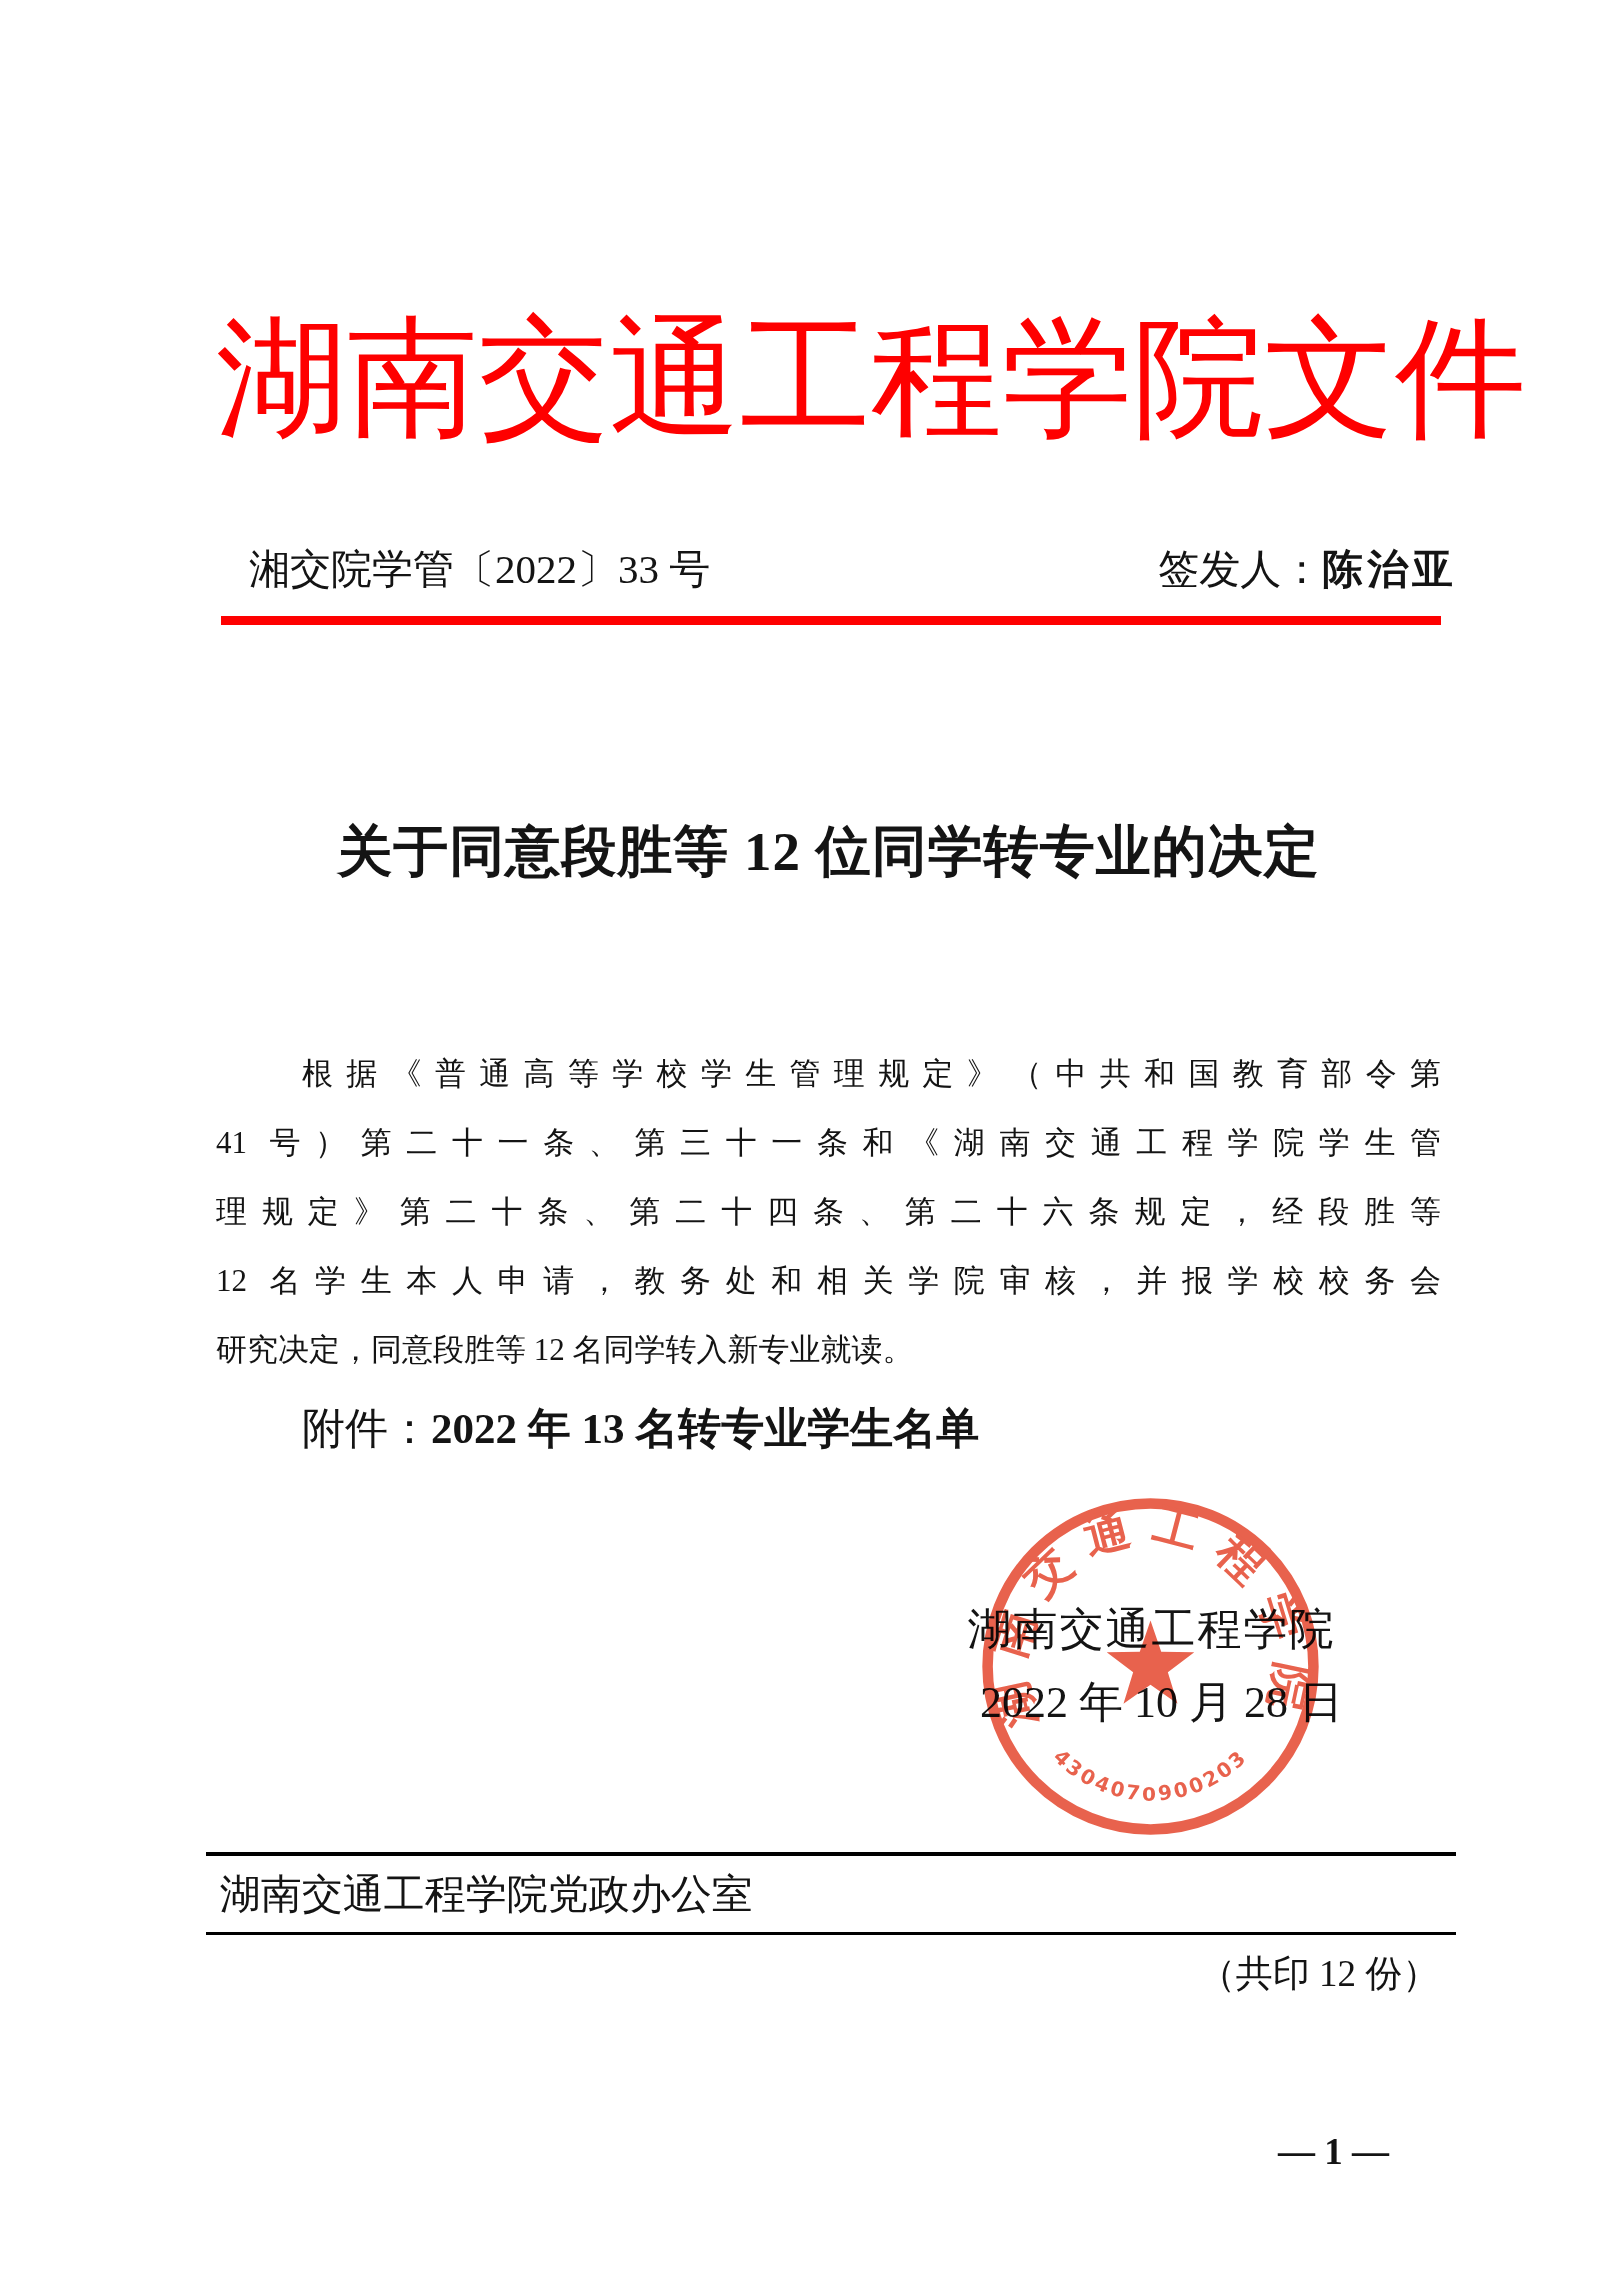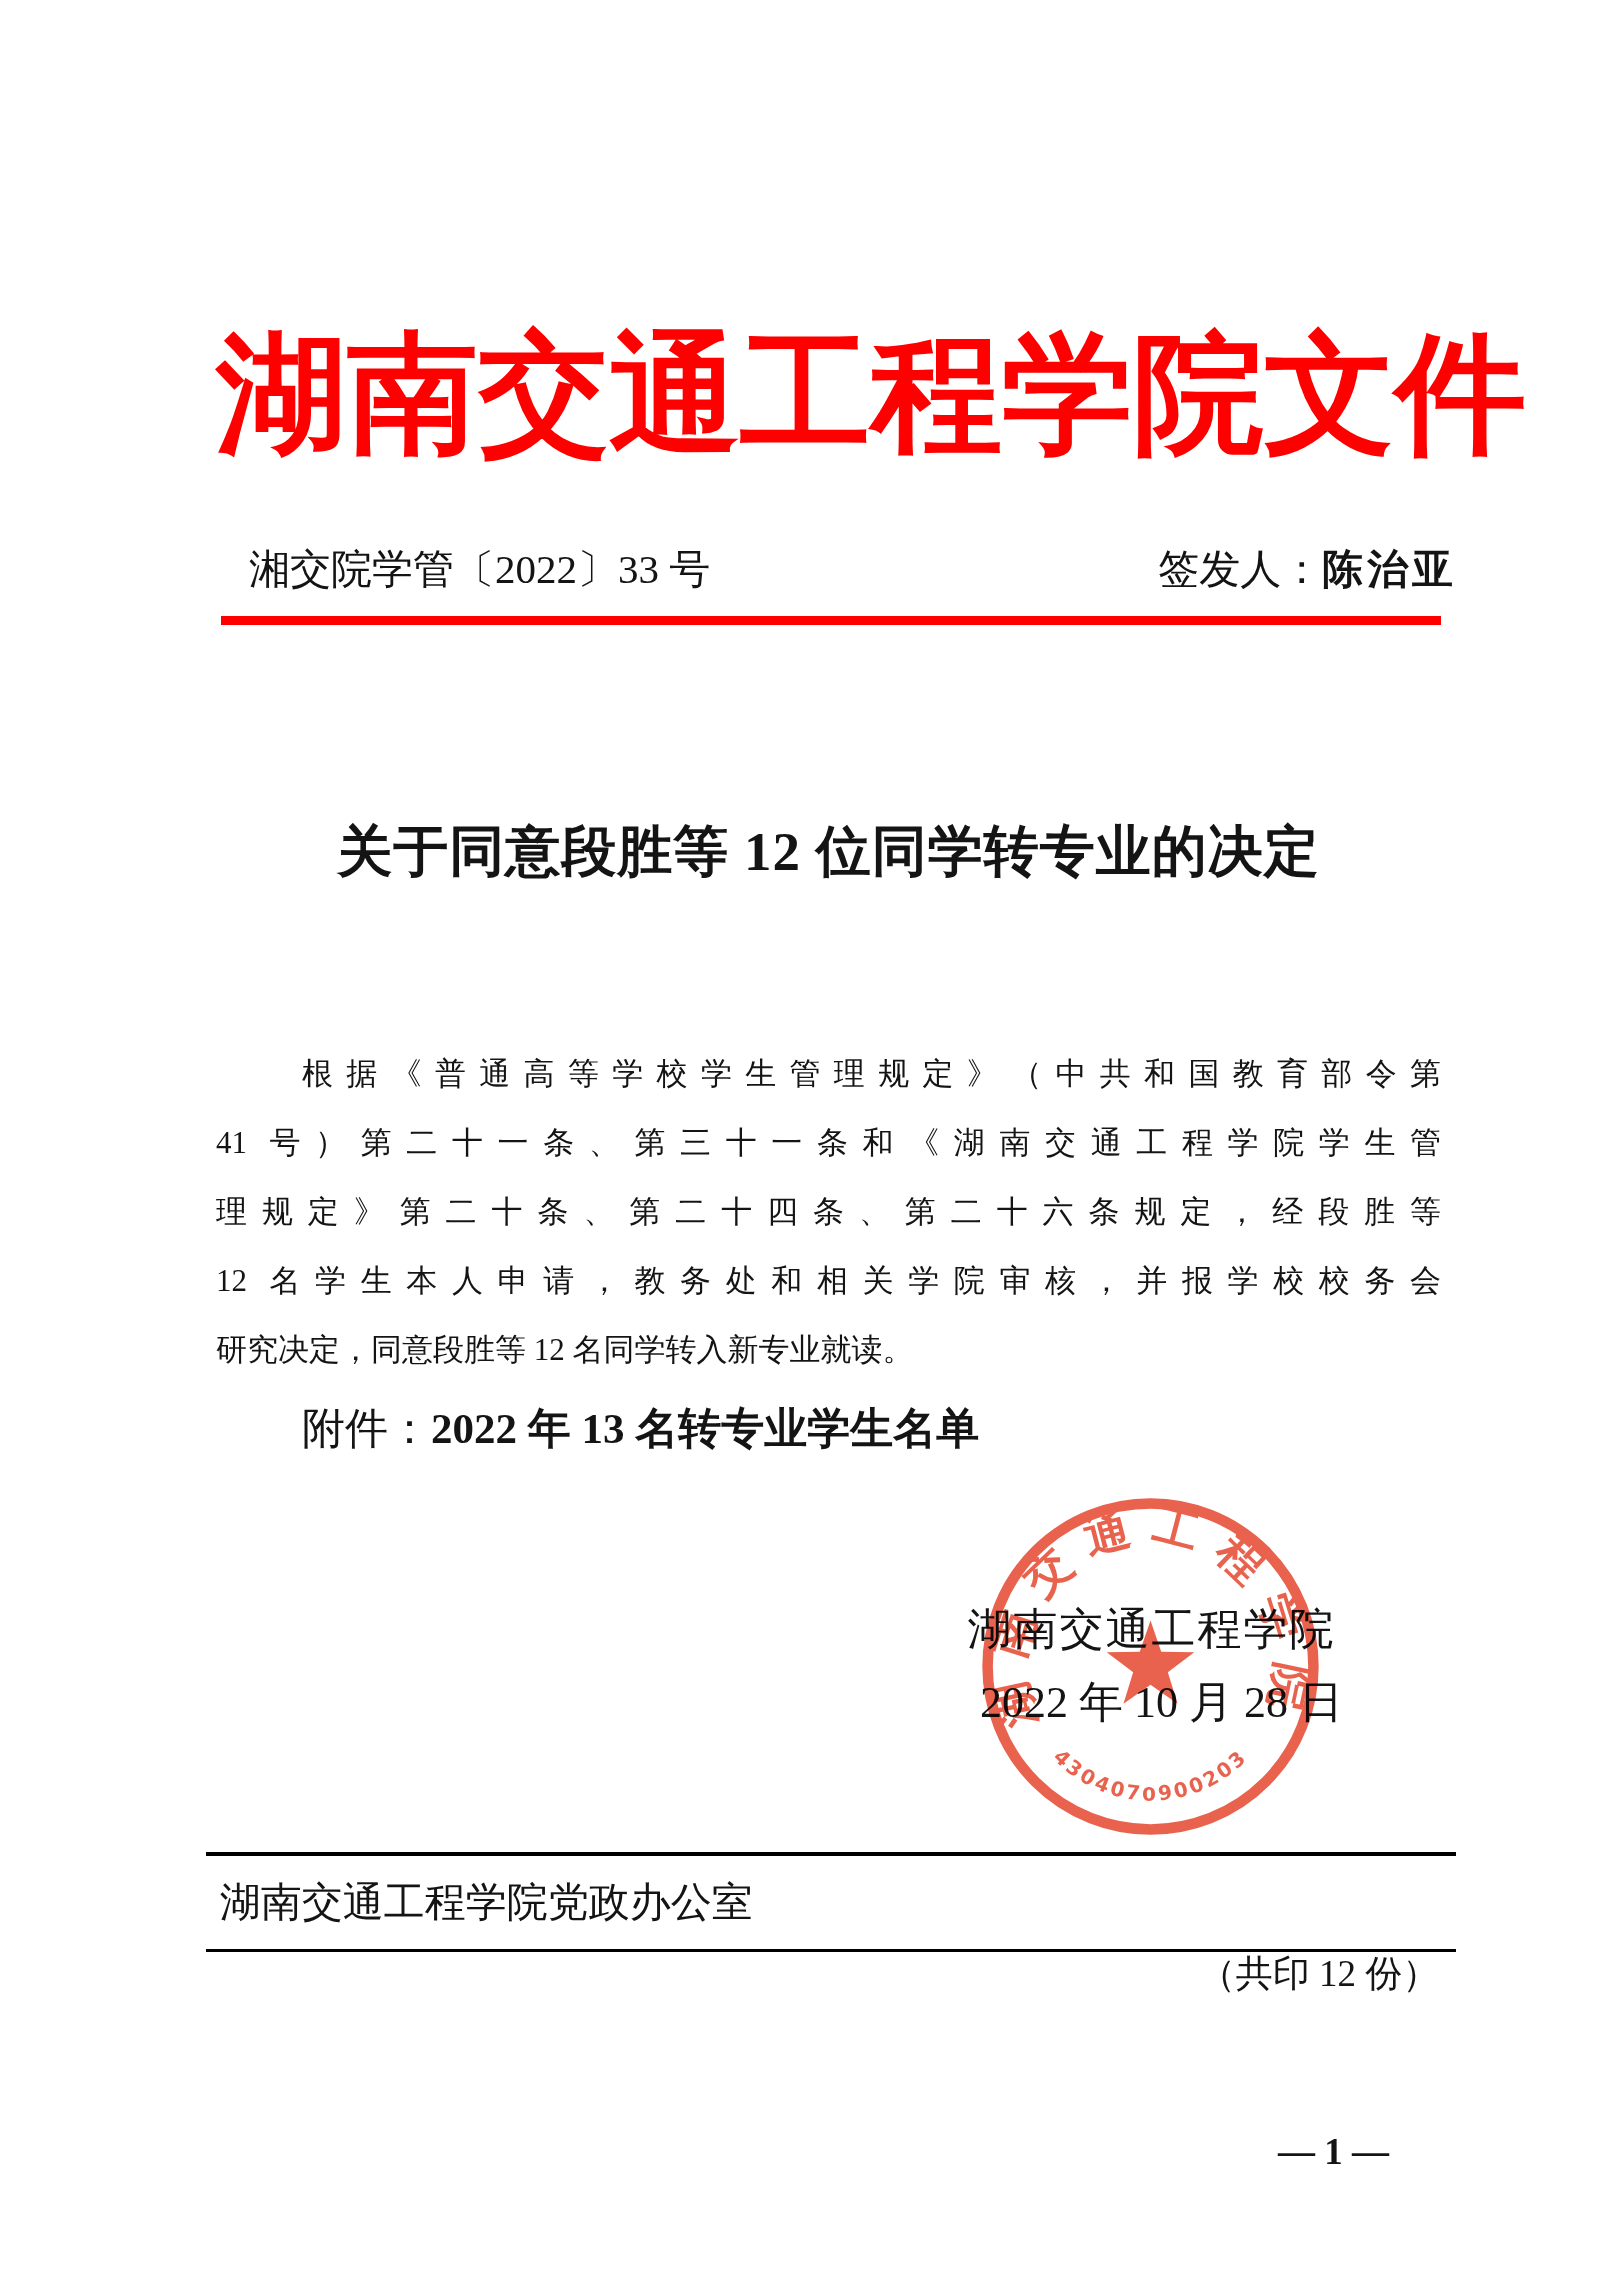--- a/index.html
+++ b/index.html
@@ -12,22 +12,22 @@
   body{font-family:"Liberation Serif","DejaVu Serif",serif;color:var(--ink);}
   .page{
     position:relative;
     width:1620px;height:2292px;
     background:#ffffff;
     overflow:hidden;
     margin:0 auto;
   }
   
   .letterhead{
-    position:absolute;left:216px;top:316px;width:1210px;
-    font-size:131px;line-height:157px;font-weight:bold;
+    position:absolute;left:216px;top:300px;width:1210px;
+    font-size:131px;line-height:157px;font-weight:normal;
     color:var(--header-red);
     text-align:justify;text-align-last:justify;
     white-space:nowrap;
   }
   .docnum-row{
     position:absolute;left:233px;top:545px;width:1208px;
     display:flex;justify-content:space-between;align-items:baseline;
     font-size:41px;line-height:49px;margin-left:16px;
   }
   .issuer-name{font-weight:bold;letter-spacing:3.9px;}
@@ -78,21 +78,21 @@
     letter-spacing:19px;
     font-family:"Liberation Serif","DejaVu Serif",serif;
   }
   .seal-number{
     font-size:21px;font-weight:bold;fill:var(--seal-red);
     letter-spacing:3px;
     font-family:"DejaVu Sans","Liberation Sans",sans-serif;
   }
   
   .footer-bar{
-    position:absolute;left:206px;top:1852px;width:1250px;height:100px;
+    position:absolute;left:206px;top:1852px;width:1250px;height:83px;
     border-top:4.9px solid #000;border-bottom:3.9px solid #000;
     display:flex;justify-content:space-between;align-items:center;
     padding:0 9.8px 0 13.7px;
     font-size:41px;
   }
   .copies{
     position:absolute;left:206px;top:1949px;width:1247px;
     text-align:right;padding-right:13.7px;
     font-size:37px;line-height:49px;
   }

